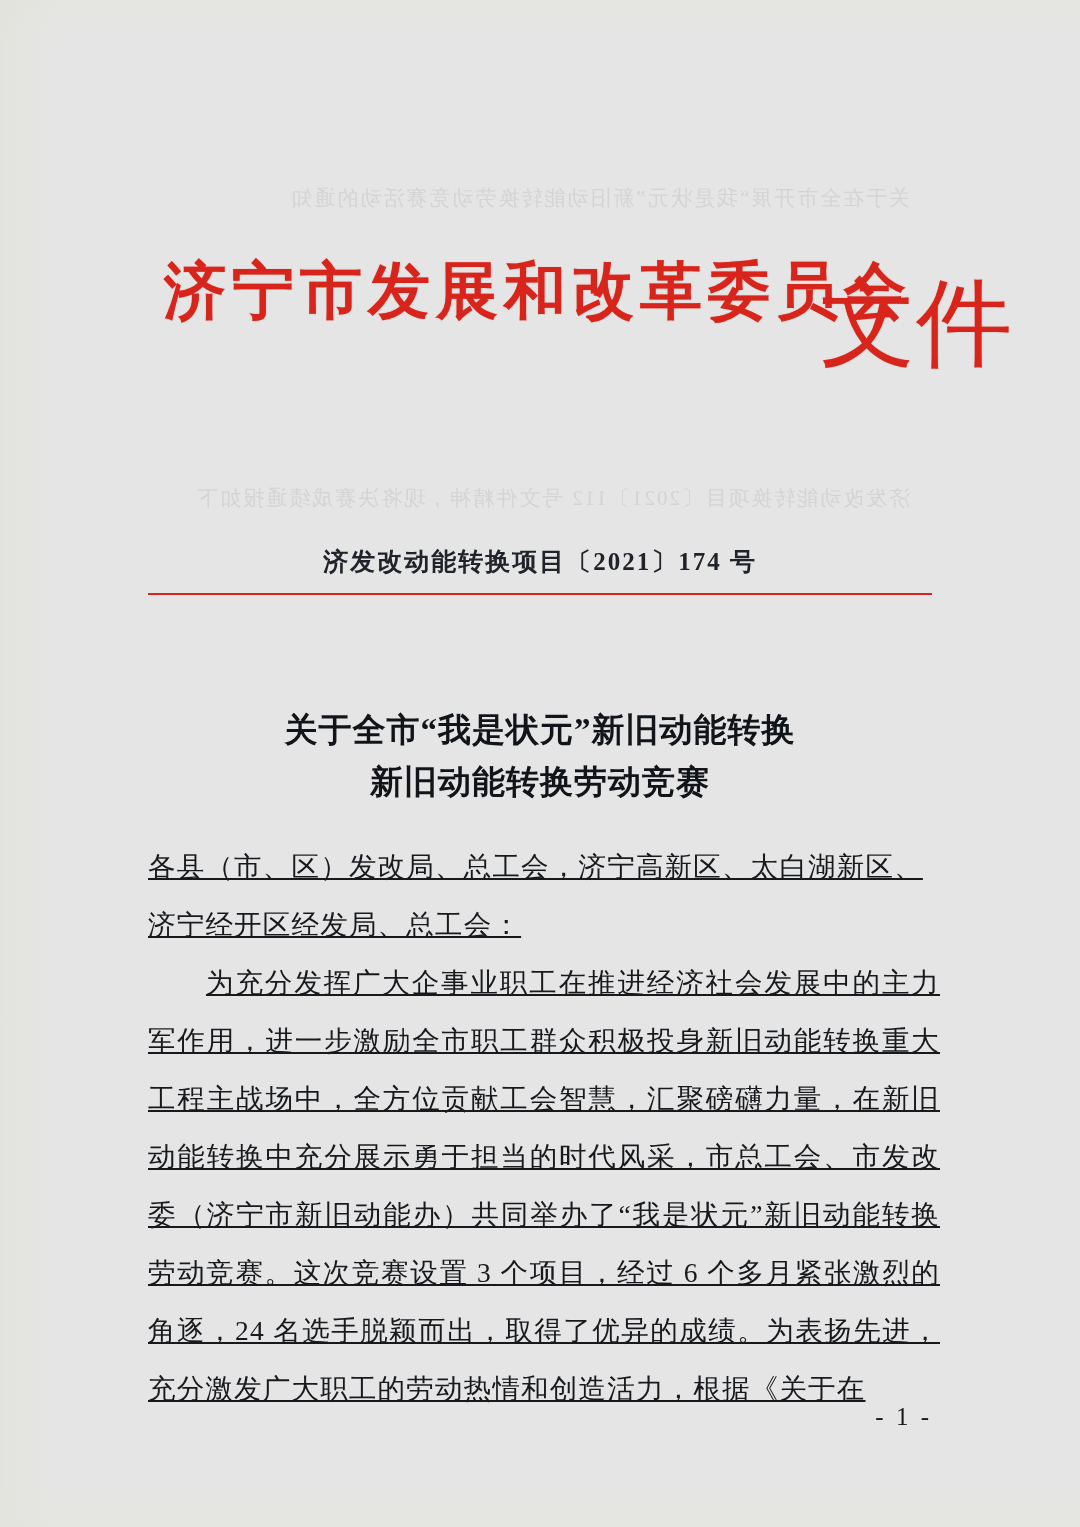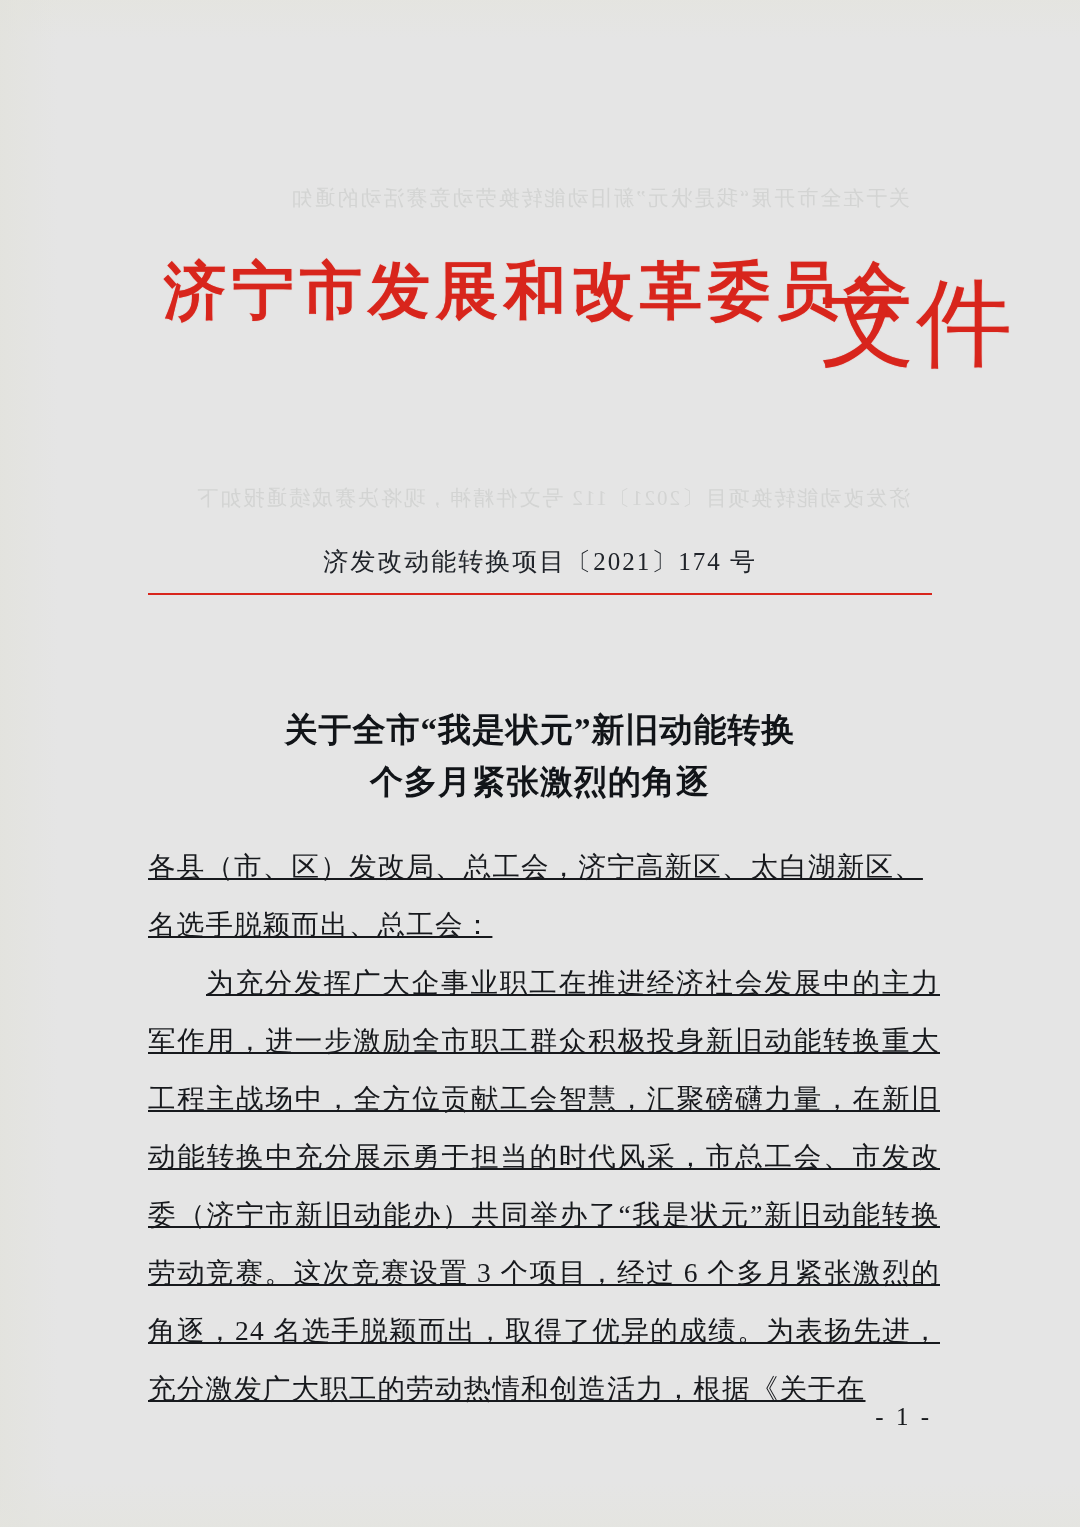--- a/index.html
+++ b/index.html
@@ -79,21 +79,21 @@
     position: absolute;
     left: 0;
     right: 0;
     top: 545px;
     text-align: center;
   }
   .docnum {
     font-size: 25px;
     letter-spacing: 2px;
     color: #20242a;
-    font-weight: 400;
+    font-weight: 700;
     font-family: "Liberation Serif", "DejaVu Serif", serif;
   }
   .redrule {
     position: absolute;
     left: 148px;
     right: 148px;
     top: 593px;
     height: 2px;
     background: #d8251c;
   }
@@ -183,24 +183,24 @@
     </div>
   </div>
 
   <div class="docnum-wrap">
     <span class="docnum">济发改动能转换项目〔2021〕174 号</span>
   </div>
   <div class="redrule"></div>
 
   <div class="title">
     <div>关于全市“我是状元”新旧动能转换</div>
-    <div>个多月紧张激烈的角逐</div>
+    <div>新旧动能转换劳动竞赛</div>
   </div>
 
   <div class="body-text">
     <p>各县（市、区）发改局、总工会，济宁高新区、太白湖新区、</p>
-    <p>名选手脱颖而出、总工会：</p>
+    <p>济宁经开区经发局、总工会：</p>
     <p class="indent">为充分发挥广大企事业职工在推进经济社会发展中的主力军作用，进一步激励全市职工群众积极投身新旧动能转换重大工程主战场中，全方位贡献工会智慧，汇聚磅礴力量，在新旧动能转换中充分展示勇于担当的时代风采，市总工会、市发改委（济宁市新旧动能办）共同举办了“我是状元”新旧动能转换劳动竞赛。这次竞赛设置 3 个项目，经过 6 个多月紧张激烈的角逐，24 名选手脱颖而出，取得了优异的成绩。为表扬先进，充分激发广大职工的劳动热情和创造活力，根据《关于在</p>
   </div>
 
   <div class="page-number">- 1 -</div>
 
 </div>
 
 </body></html>

